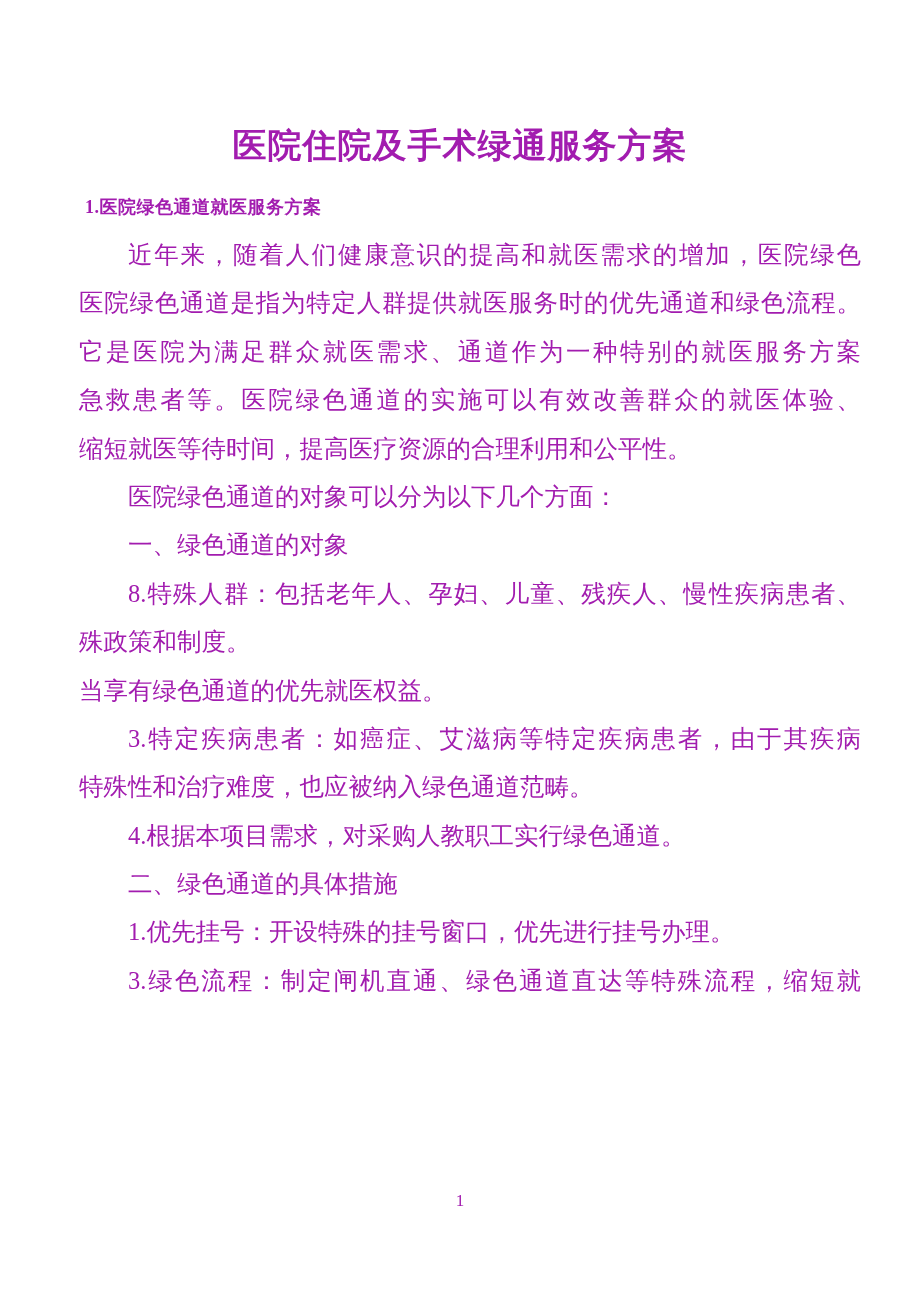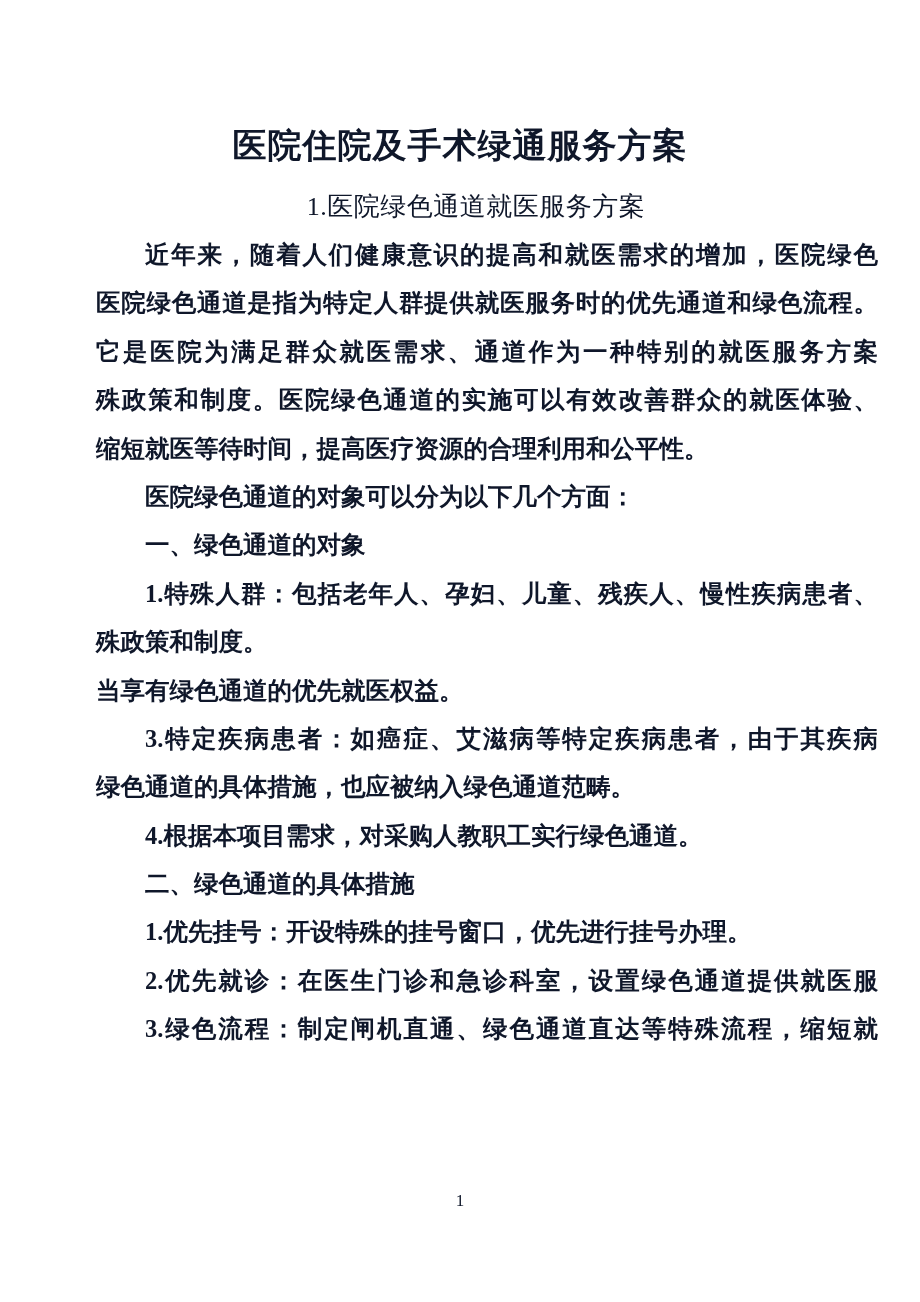--- a/index.html
+++ b/index.html
@@ -5,55 +5,54 @@
   html, body {
     margin: 0;
     padding: 0;
     background: #ffffff;
   }
   .page {
     position: relative;
     width: 916px;
     height: 1302px;
     background: #ffffff;
-    color: #0f172a;
+    color: #a21caf;
     font-family: "Liberation Serif", "DejaVu Serif", serif;
     overflow: hidden;
   }
   .doc-title {
     position: absolute;
     top: 122px;
     left: 0;
     width: 920px;
     text-align: center;
     font-size: 34px;
     line-height: 48px;
     font-weight: 700;
     letter-spacing: 1px;
     white-space: nowrap;
   }
   .section-heading {
     position: absolute;
     top: 190px;
     left: 85px;
     width: 782px;
-    font-size: 26px;
+    font-size: 18px;
     line-height: 34px;
-    font-weight: 400;
+    font-weight: 700;
     letter-spacing: 0.5px;
     white-space: nowrap;
-    text-align: center;
   }
   .body-text {
     position: absolute;
     top: 231px;
-    left: 96px;
+    left: 79px;
     width: 782px;
     font-size: 24.5px;
-    font-weight: 700;
+    font-weight: 400;
   }
   .line {
     height: 48.4px;
     line-height: 48.4px;
     overflow: visible;
   }
   .line.indent {
     text-indent: 49px;
   }
   .line.justify {
@@ -75,30 +74,29 @@
 
 <div class="page">
   <div class="doc-title">医院住院及手术绿通服务方案</div>
 
   <div class="section-heading">1.医院绿色通道就医服务方案</div>
 
   <div class="body-text">
       <div class="line indent justify">近年来，随着人们健康意识的提高和就医需求的增加，医院绿色</div>
       <div class="line justify">医院绿色通道是指为特定人群提供就医服务时的优先通道和绿色流程。</div>
       <div class="line justify">它是医院为满足群众就医需求、通道作为一种特别的就医服务方案</div>
-      <div class="line justify">殊政策和制度。医院绿色通道的实施可以有效改善群众的就医体验、</div>
+      <div class="line justify">急救患者等。医院绿色通道的实施可以有效改善群众的就医体验、</div>
       <div class="line">缩短就医等待时间，提高医疗资源的合理利用和公平性。</div>
       <div class="line indent">医院绿色通道的对象可以分为以下几个方面：</div>
       <div class="line indent">一、绿色通道的对象</div>
-      <div class="line indent justify">1.特殊人群：包括老年人、孕妇、儿童、残疾人、慢性疾病患者、</div>
+      <div class="line indent justify">8.特殊人群：包括老年人、孕妇、儿童、残疾人、慢性疾病患者、</div>
       <div class="line">殊政策和制度。</div>
       <div class="line">当享有绿色通道的优先就医权益。</div>
       <div class="line indent justify">3.特定疾病患者：如癌症、艾滋病等特定疾病患者，由于其疾病</div>
-      <div class="line">绿色通道的具体措施，也应被纳入绿色通道范畴。</div>
+      <div class="line">特殊性和治疗难度，也应被纳入绿色通道范畴。</div>
       <div class="line indent">4.根据本项目需求，对采购人教职工实行绿色通道。</div>
       <div class="line indent">二、绿色通道的具体措施</div>
       <div class="line indent">1.优先挂号：开设特殊的挂号窗口，优先进行挂号办理。</div>
-      <div class="line indent justify">2.优先就诊：在医生门诊和急诊科室，设置绿色通道提供就医服</div>
       <div class="line indent justify">3.绿色流程：制定闸机直通、绿色通道直达等特殊流程，缩短就</div>
     </div>
 
   <div class="page-number">1</div>
 </div>
 
 </body></html>

